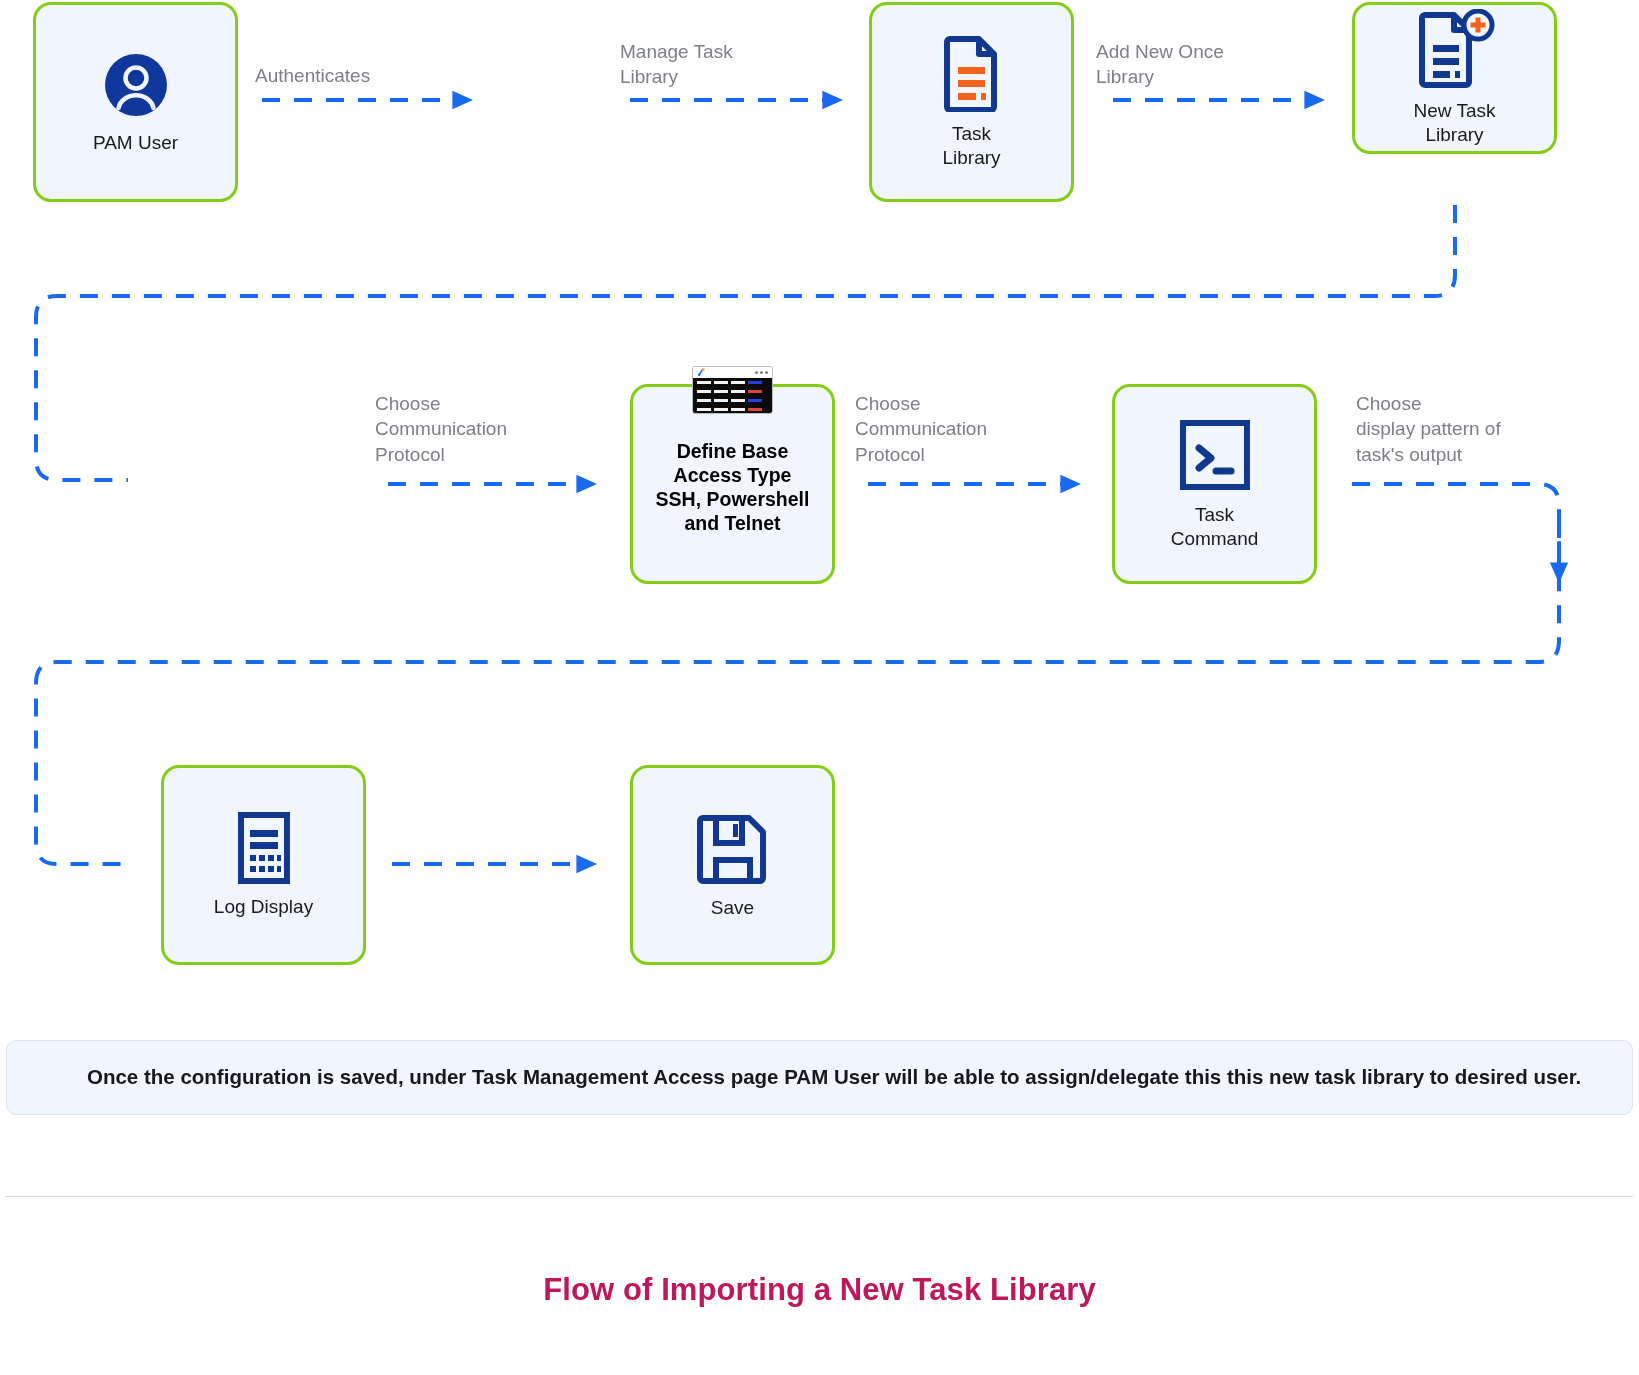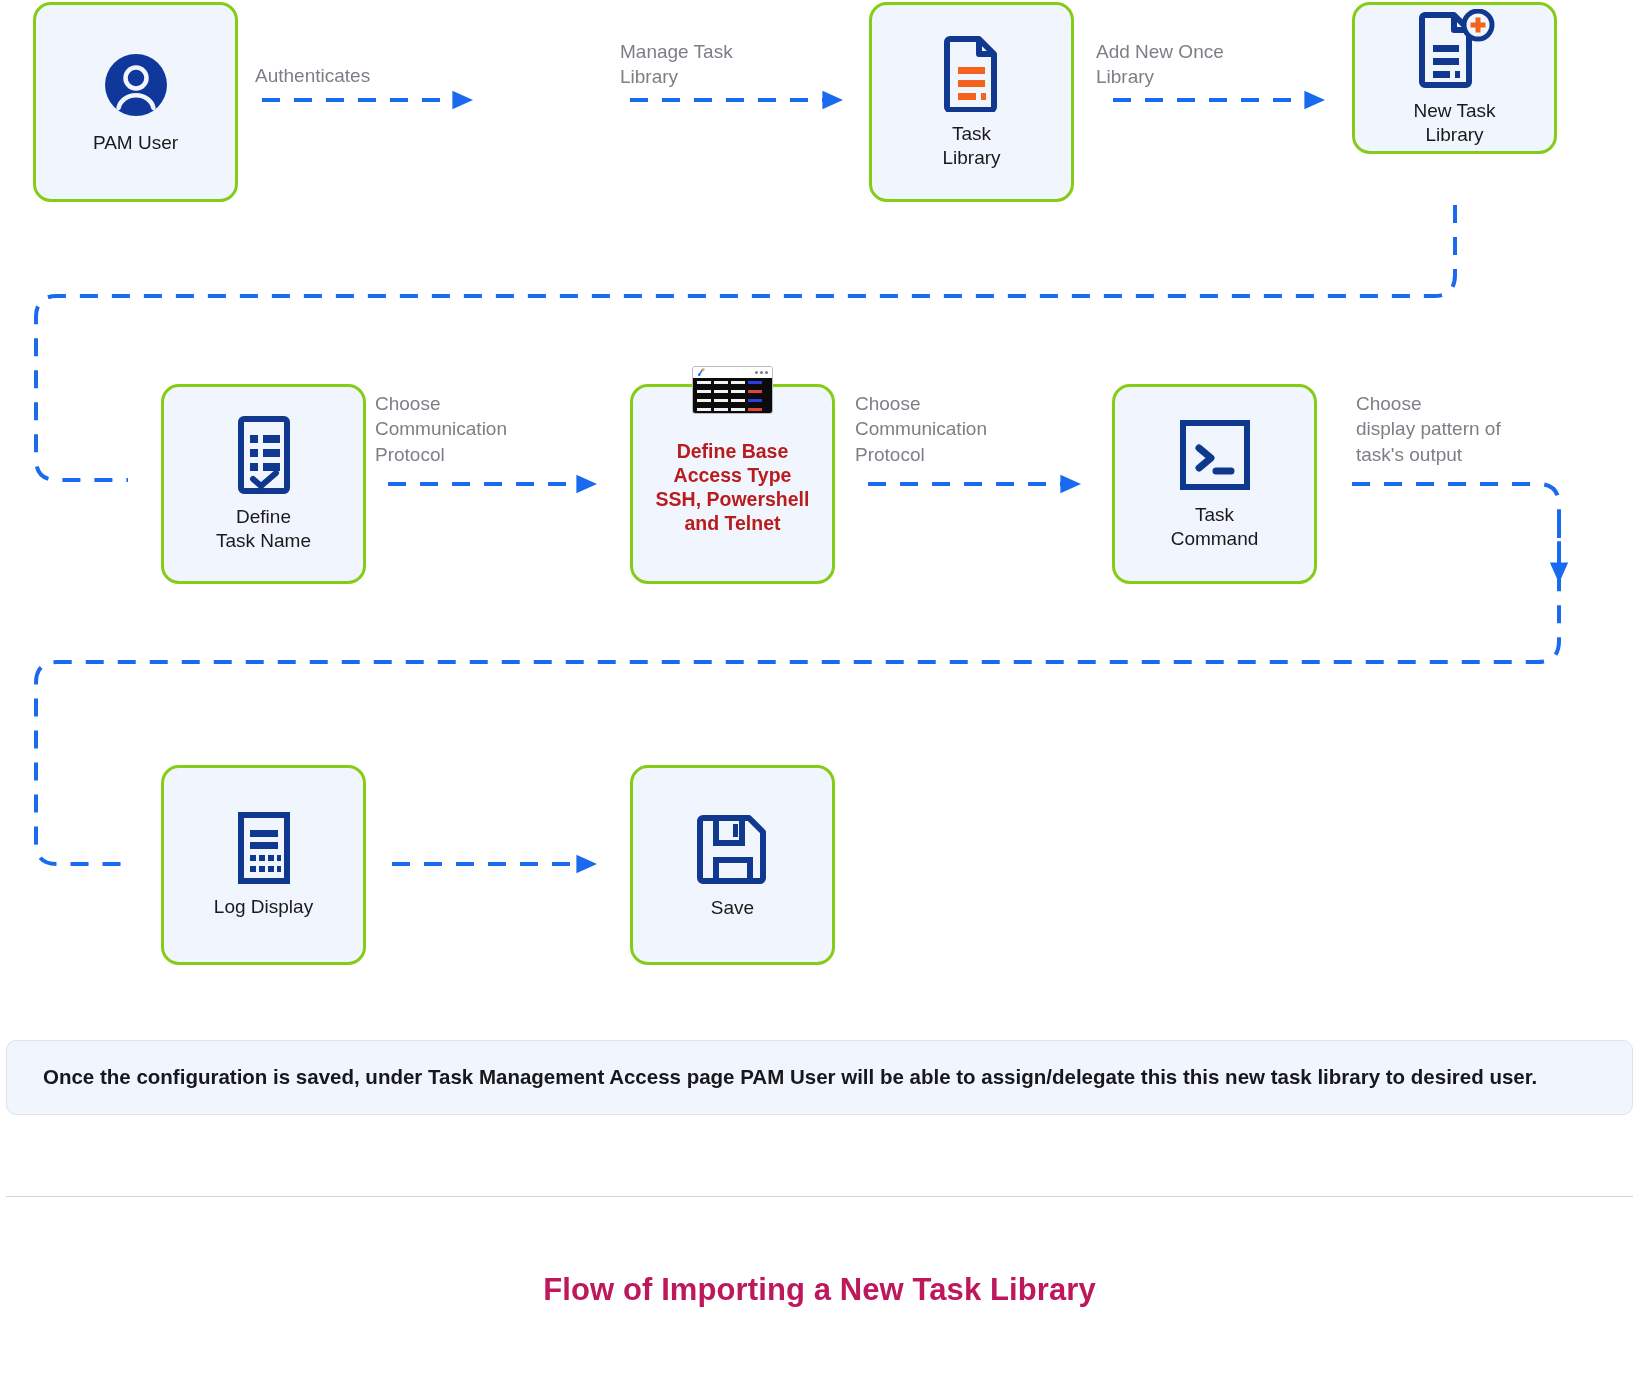--- a/index.html
+++ b/index.html
@@ -31,21 +31,21 @@
   .node .glyph{display:flex;align-items:center;justify-content:center;}
   .node .caption{
     margin-top:10px;
     text-align:center;
     font-size:19px;
     line-height:1.28;
     color:#1a1a1a;
     white-space:pre-line;
   }
   .node.accent .caption{
-    color:#b91c1c;
+    color:#000000;
     font-weight:bold;
     font-size:19.5px;
     line-height:1.23;
     margin-top:8px;
     text-align:center;
   }
 
   
   .logo-node{
     position:absolute;z-index:3;
@@ -70,20 +70,21 @@
   
   .note{
     position:absolute;
     left:6px;top:1040px;width:1627px;height:75px;
     background:#f1f5fd;
     border:1px solid #dde3ef;
     border-radius:10px;
     box-sizing:border-box;
     display:flex;align-items:center;
     z-index:3;
+    padding-left:44px;
   }
   .note span{
     display:block;
     padding:0 36px;
     font-size:20.5px;
     font-weight:bold;
     color:#16181c;
     line-height:1.3;
   }
 
@@ -193,36 +194,20 @@
     <span class="caption">New Task
 Library</span>
   </div>
 
   <div class="edge-label center" style="left:255px;top:63px;width:220px;">Authenticates</div>
   <div class="edge-label center" style="left:620px;top:39px;width:220px;">Manage Task
 Library</div>
   <div class="edge-label center" style="left:1096px;top:39px;width:220px;">Add New Once
 Library</div>
 
-  <div class="node" style="left:161px;top:384px;width:205px;height:200px;">
-    <span class="glyph">
-      <svg width="66" height="80" viewBox="0 0 66 80" xmlns="http://www.w3.org/2000/svg">
-        <rect x="10" y="4" width="46" height="72" rx="3" fill="none" stroke="#10388f" stroke-width="6"></rect>
-        <rect x="19" y="20" width="8" height="8" fill="#10388f"></rect>
-        <rect x="32" y="20" width="17" height="8" fill="#10388f"></rect>
-        <rect x="19" y="34" width="8" height="8" fill="#10388f"></rect>
-        <rect x="32" y="34" width="17" height="8" fill="#10388f"></rect>
-        <rect x="19" y="48" width="8" height="8" fill="#10388f"></rect>
-        <rect x="32" y="48" width="17" height="8" fill="#10388f"></rect>
-        <path d="M22,64 L30,71 L45,58" fill="none" stroke="#10388f" stroke-width="6" stroke-linecap="round" stroke-linejoin="round"></path>
-      </svg>
-    </span>
-    <span class="caption">Define
-Task Name</span>
-  </div>
 
   <div class="node accent" style="left:630px;top:384px;width:205px;height:200px;">
     <span class="caption">Define Base
 Access Type
 SSH, Powershell
 and Telnet</span>
   </div>
   <div class="terminal-win" style="left:692px;top:366px;">
     <div class="bar">
       <svg width="9" height="9" viewBox="0 0 9 9" xmlns="http://www.w3.org/2000/svg">

